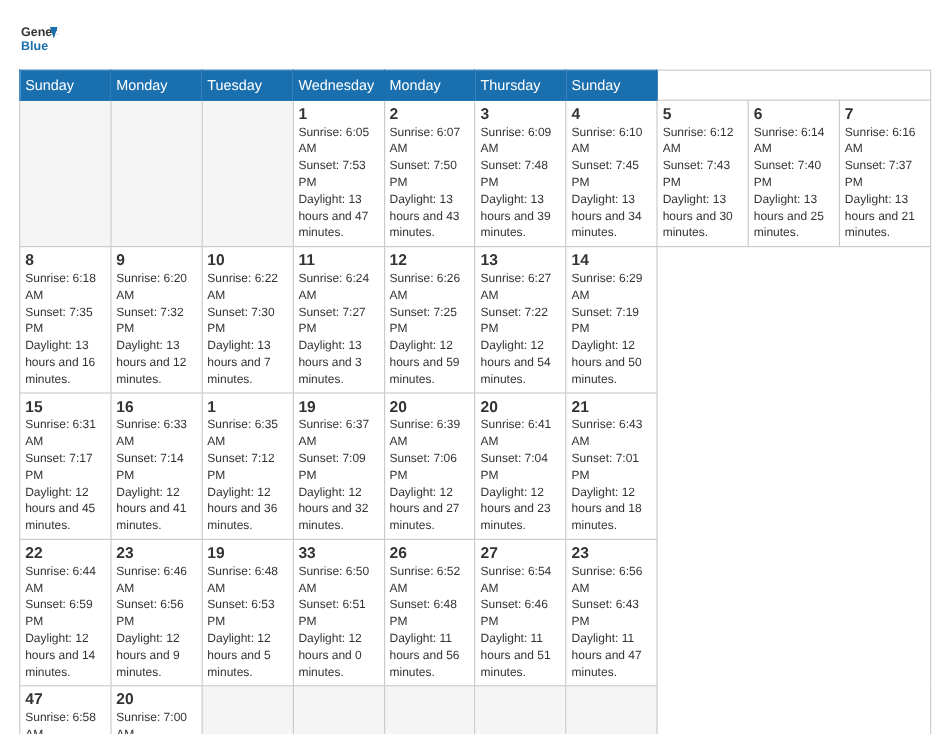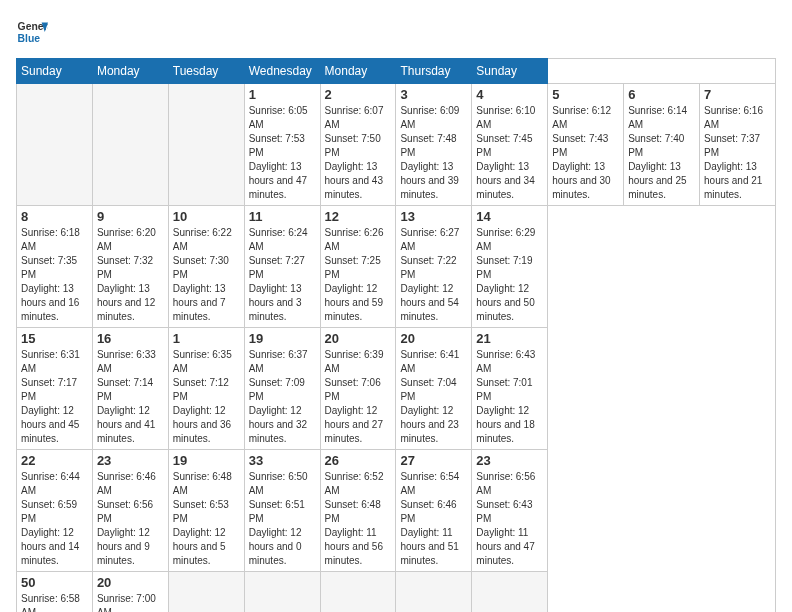--- a/index.html
+++ b/index.html
@@ -233,21 +233,21 @@
             <span class="day-num">27</span>
             <div class="day-info">Sunrise: 6:54 AM<br>Sunset: 6:46 PM<br>Daylight: 11 hours and 51 minutes.</div>
           </td>
           <td>
             <span class="day-num">23</span>
             <div class="day-info">Sunrise: 6:56 AM<br>Sunset: 6:43 PM<br>Daylight: 11 hours and 47 minutes.</div>
           </td>
         </tr>
         <tr>
           <td>
-            <span class="day-num">50</span>
+            <span class="day-num">47</span>
             <div class="day-info">Sunrise: 6:58 AM<br>Sunset: 6:40 PM<br>Daylight: 11 hours and 42 minutes.</div>
           </td>
           <td>
             <span class="day-num">20</span>
             <div class="day-info">Sunrise: 7:00 AM<br>Sunset: 6:38 PM<br>Daylight: 11 hours and 38 minutes.</div>
           </td>
           <td class="empty"></td>
           <td class="empty"></td>
           <td class="empty"></td>
           <td class="empty"></td>

